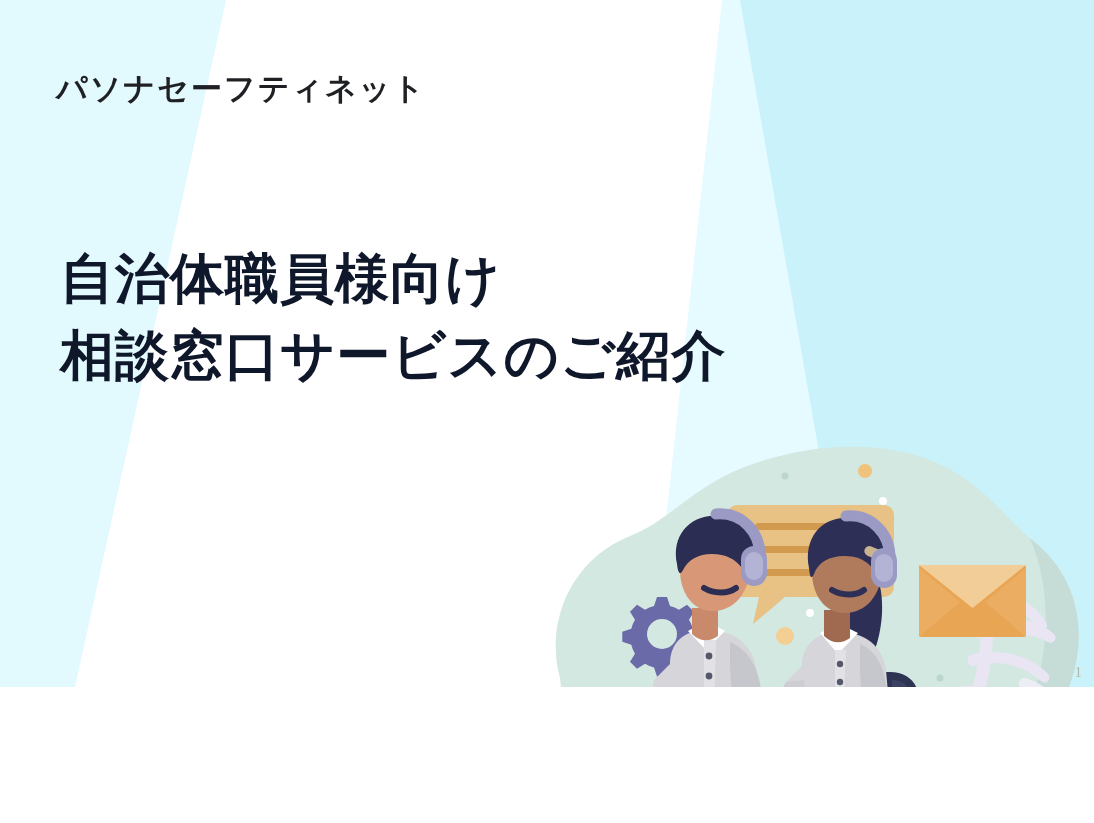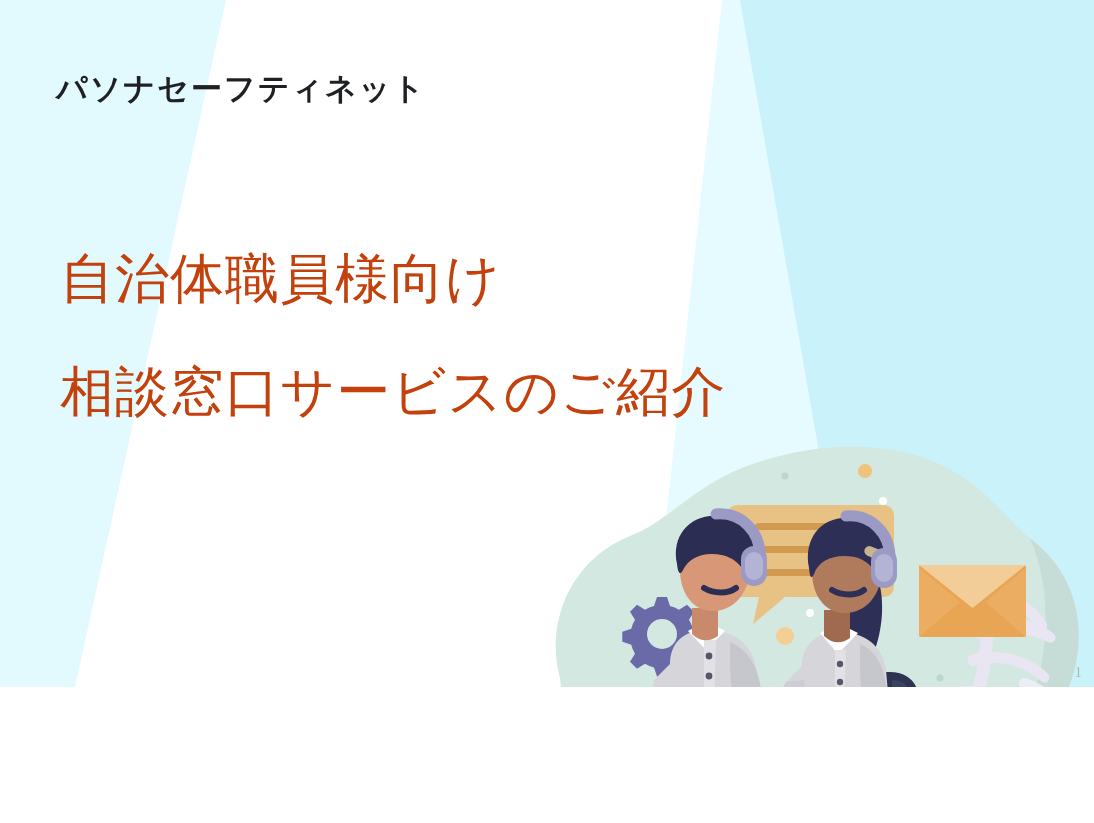--- a/index.html
+++ b/index.html
@@ -24,28 +24,28 @@
     font-size:31px;
     font-weight:700;
     letter-spacing:2px;
     color:#1f2024;
     white-space:nowrap;
   }
   .title{
     position:absolute;
     left:60px;
     top:240px;
-    color:#c2410c;
+    color:#0f172a;
     font-size:54px;
-    font-weight:400;
+    font-weight:700;
     line-height:1.42;
     letter-spacing:1px;
     white-space:nowrap;
   }
-  .title .l2{display:block;margin-top:36px;}
+  .title .l2{display:block;}
 
   .pagenum{
     position:absolute;
     right:12px;
     bottom:6px;
     font-size:15px;
     color:#b9b9a9;
     font-family:"Liberation Serif","DejaVu Serif",serif;
   }
 

